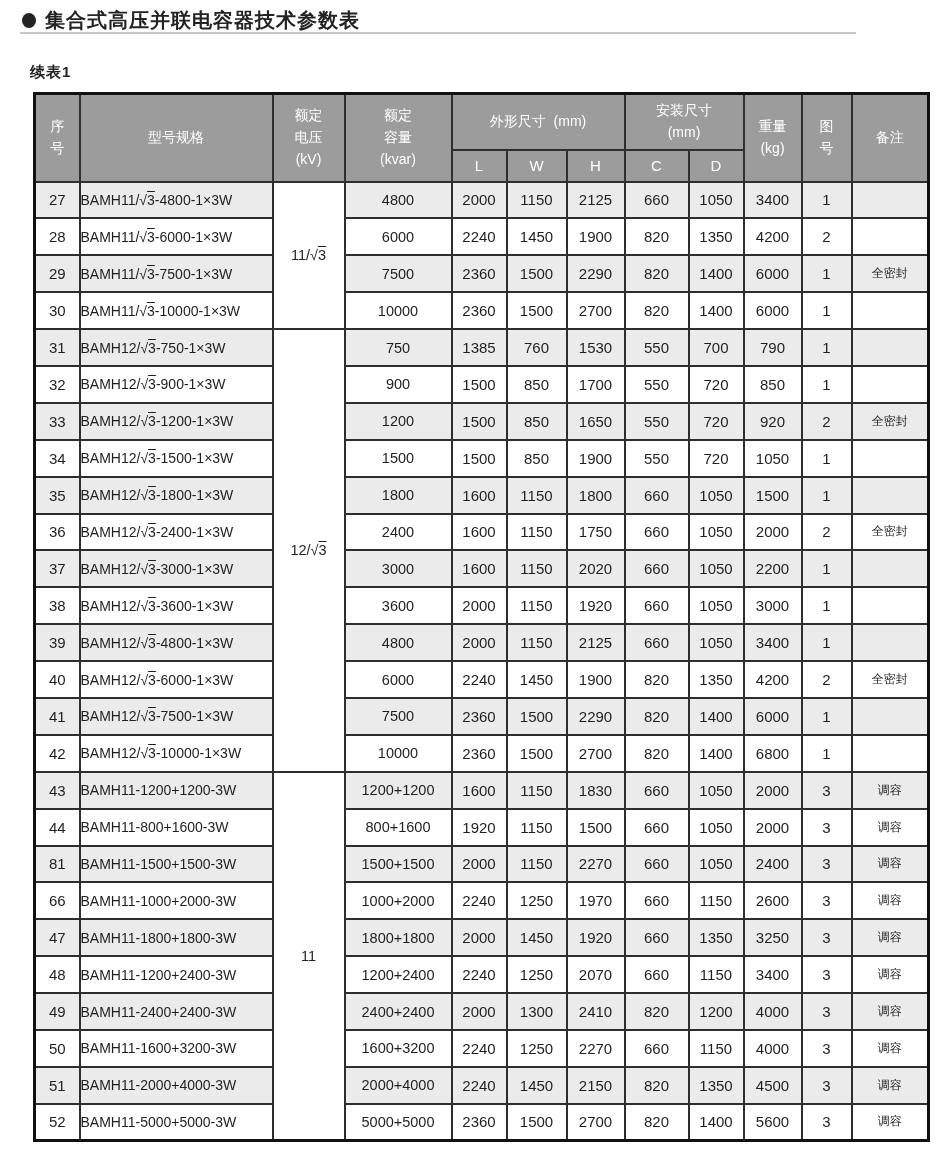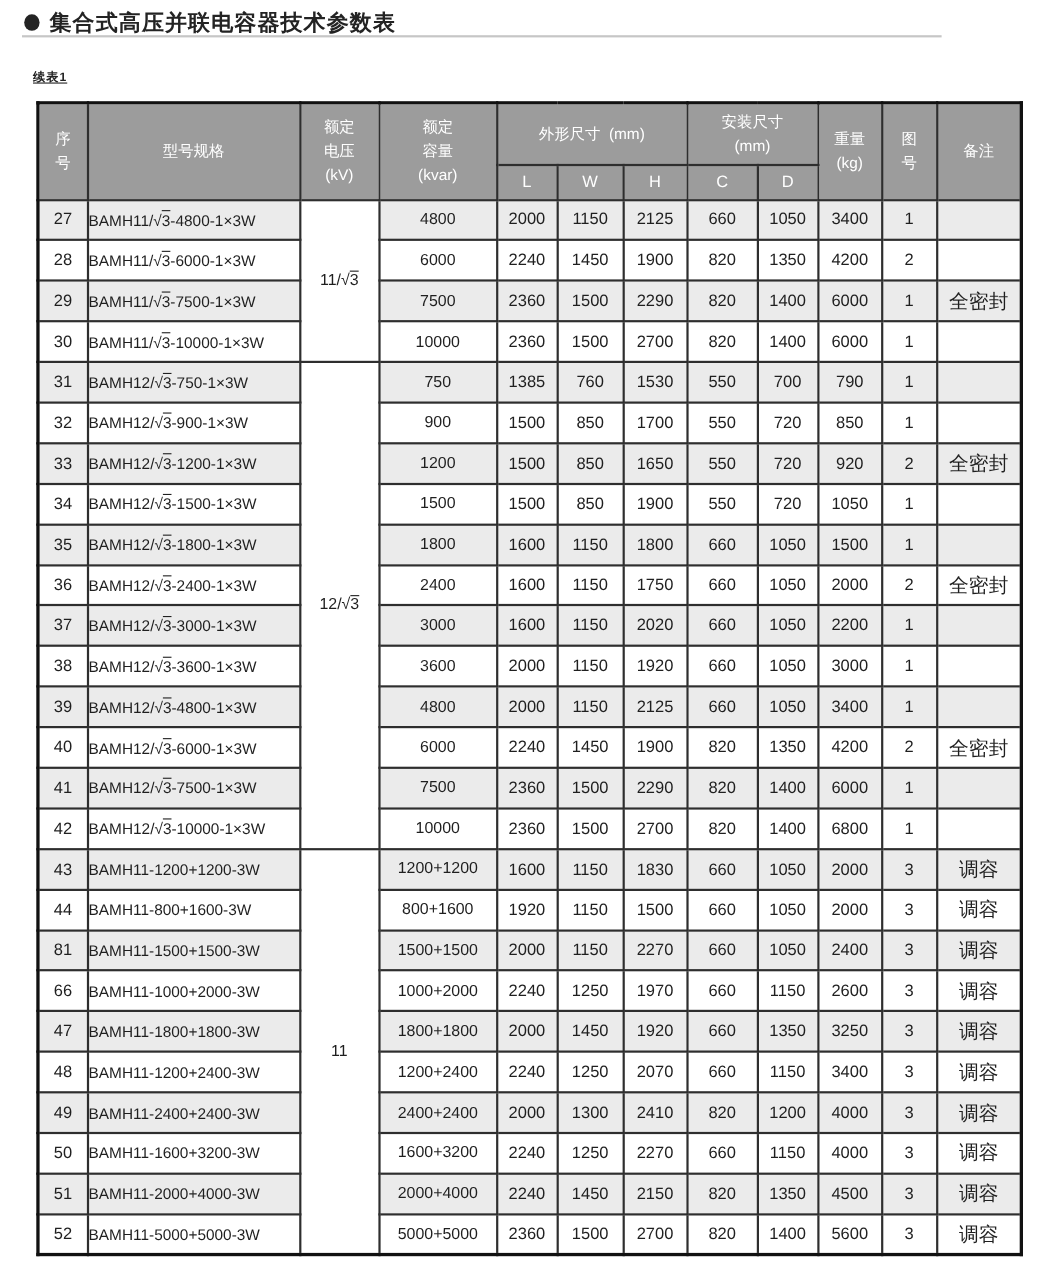--- a/index.html
+++ b/index.html
@@ -9,36 +9,36 @@
   *{margin:0;padding:0;box-sizing:border-box;}
   html,body{width:950px;height:1158px;background:#ffffff;overflow:hidden;
     font-family:"Liberation Sans","DejaVu Sans",sans-serif;color:var(--text);}
   .page{position:relative;width:858px;height:1158px;}
 
   .title-row{position:absolute;left:22px;top:7px;display:flex;align-items:center;gap:9px;}
   .bullet{width:14px;height:15px;border-radius:50%;background:var(--title);flex:0 0 auto;}
   .page-title{font-size:20px;font-weight:bold;color:var(--title);letter-spacing:1px;}
   .rule{position:absolute;left:20px;right:2px;top:32px;height:2px;background:var(--rule);}
 
-  .subtitle{position:absolute;left:30px;top:63px;font-size:11px;font-weight:bold;color:var(--title);letter-spacing:1px;text-decoration:underline;}
+  .subtitle{position:absolute;left:30px;top:63px;font-size:15px;font-weight:bold;color:var(--title);letter-spacing:1px;}
 
   table{position:absolute;left:33px;top:92px;width:894px;border-collapse:collapse;table-layout:fixed;
     border:3px solid var(--outer);}
   th,td{border:2px solid var(--border);overflow:hidden;}
 
   thead th{background:var(--header_bg);color:#ffffff;font-weight:normal;font-size:14px;
     text-align:center;vertical-align:middle;line-height:1.55;}
   thead tr.h1 th{height:56px;}
   thead tr.h2 th{height:32px;font-size:15px;}
 
   tbody td{height:36.9px;text-align:center;vertical-align:middle;font-size:15px;background:#ffffff;}
   tbody tr.alt td{background:var(--stripe);}
   tbody td.cell-model{text-align:left;font-size:14px;}
   tbody td.cell-voltage{background:#ffffff !important;font-size:14.5px;}
-  tbody td.cell-remark{font-size:18px;}
+  tbody td.cell-remark{font-size:12px;}
   tbody td.cell-capacity{font-size:14.5px;margin-top:19px;}
   .ovl{text-decoration:overline;}
   .pre{white-space:pre;}
 </style>
 </head>
 <body>
 
 <div class="page">
 
   <div class="title-row">

